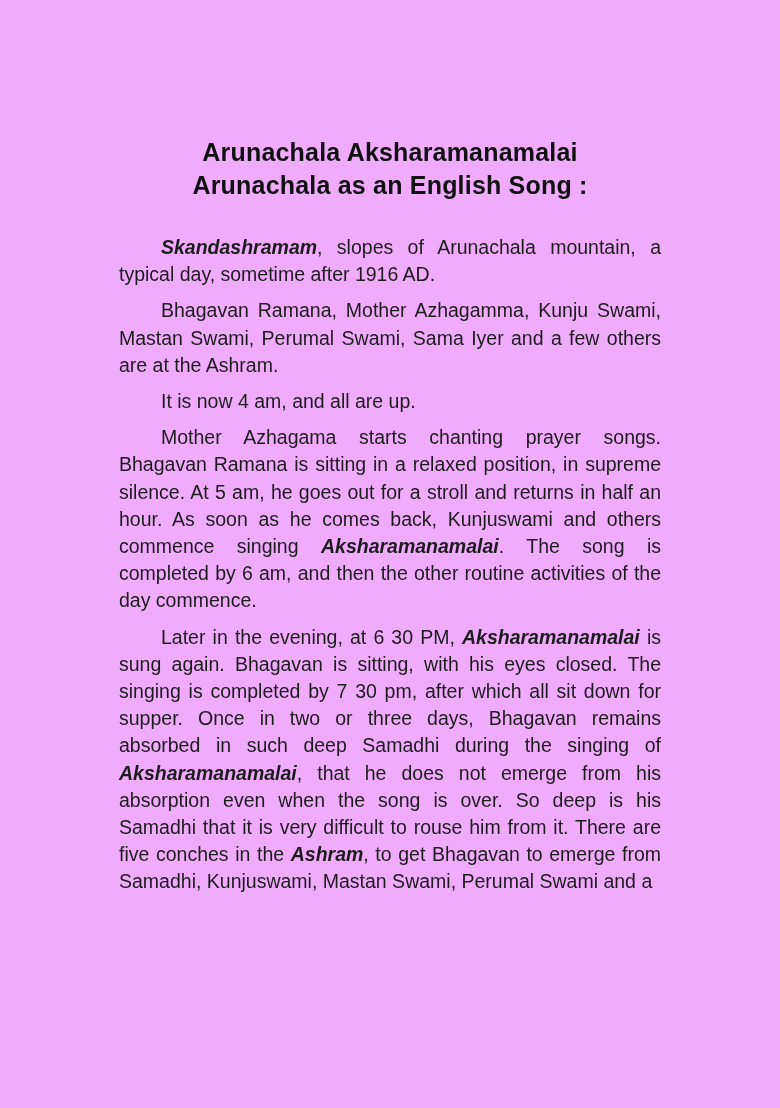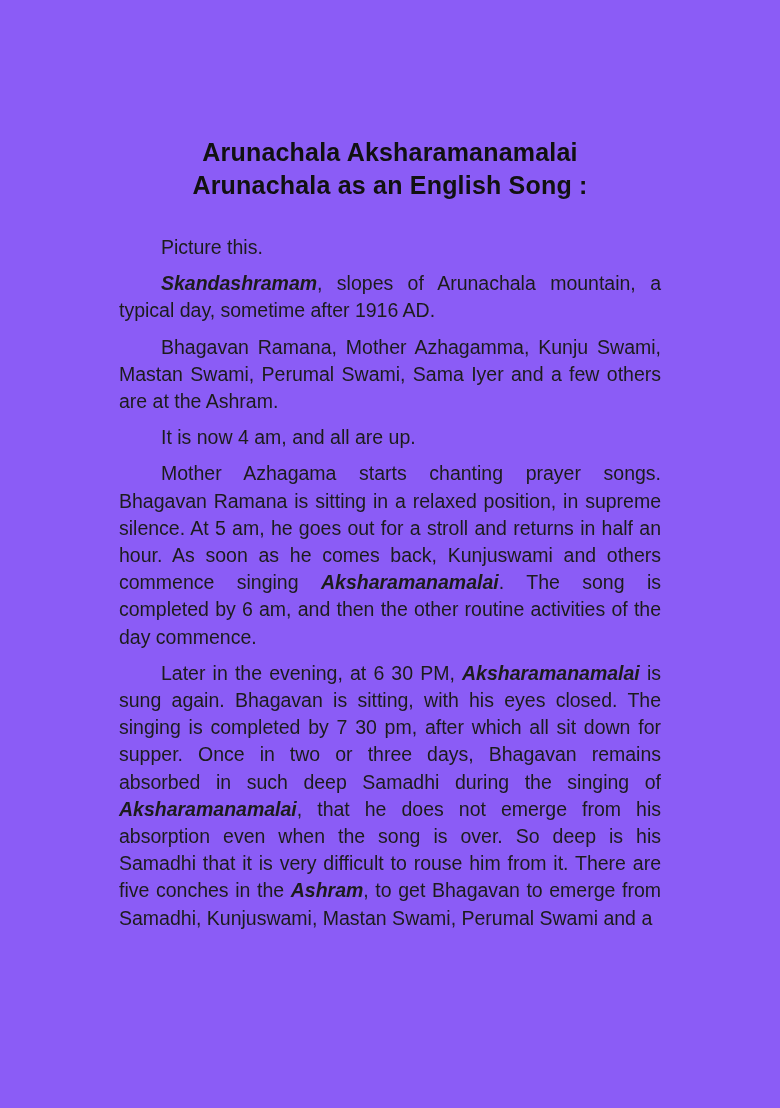--- a/index.html
+++ b/index.html
@@ -5,21 +5,21 @@
   * { box-sizing: border-box; }
   html, body {
     margin: 0;
     padding: 0;
     background: #ffffff;
   }
   .page {
     position: relative;
     width: 780px;
     height: 1108px;
-    background: #8b5cf6;
+    background: #f0abfc;
     overflow: hidden;
     font-family: "Liberation Sans", sans-serif;
     color: #1c1c1c;
   }
   .title {
     margin: 0;
     padding-top: 136px;
     text-align: center;
     font-size: 25px;
     font-weight: 700;
@@ -46,20 +46,19 @@
 </style>
 </head>
 <body>
 
 <div class="page">
   <h1 class="title">
     <div>Arunachala Aksharamanamalai</div>
     <div>Arunachala as an English Song :</div>
   </h1>
   <div class="body-text">
-    <p><span>Picture this.</span></p>
     <p><span class="italic">Skandashramam</span><span>, slopes of Arunachala mountain, a typical day, sometime after 1916 AD.</span></p>
     <p><span>Bhagavan Ramana, Mother Azhagamma, Kunju Swami, Mastan Swami, Perumal Swami, Sama Iyer and a few others are at the Ashram.</span></p>
     <p><span>It is now 4 am, and all are up.</span></p>
     <p><span>Mother Azhagama starts chanting prayer songs. Bhagavan Ramana is sitting in a relaxed position, in supreme silence. At 5 am, he goes out for a stroll and returns in half an hour. As soon as he comes back, Kunjuswami and others commence singing </span><span class="italic">Aksharamanamalai</span><span>. The song is completed by 6 am, and then the other routine activities of the day commence.</span></p>
     <p><span>Later in the evening, at 6 30 PM, </span><span class="italic">Aksharamanamalai</span><span> is sung again. Bhagavan is sitting, with his eyes closed. The singing is completed by 7 30 pm, after which all sit down for supper. Once in two or three days, Bhagavan remains absorbed in such deep Samadhi during the singing of </span><span class="italic">Aksharamanamalai</span><span>, that he does not emerge from his absorption even when the song is over. So deep is his Samadhi that it is very difficult to rouse him from it. There are five conches in the </span><span class="italic">Ashram</span><span>, to get Bhagavan to emerge from Samadhi, Kunjuswami, Mastan Swami, Perumal Swami and a</span></p>
   </div>
 </div>
 
 </body></html>

